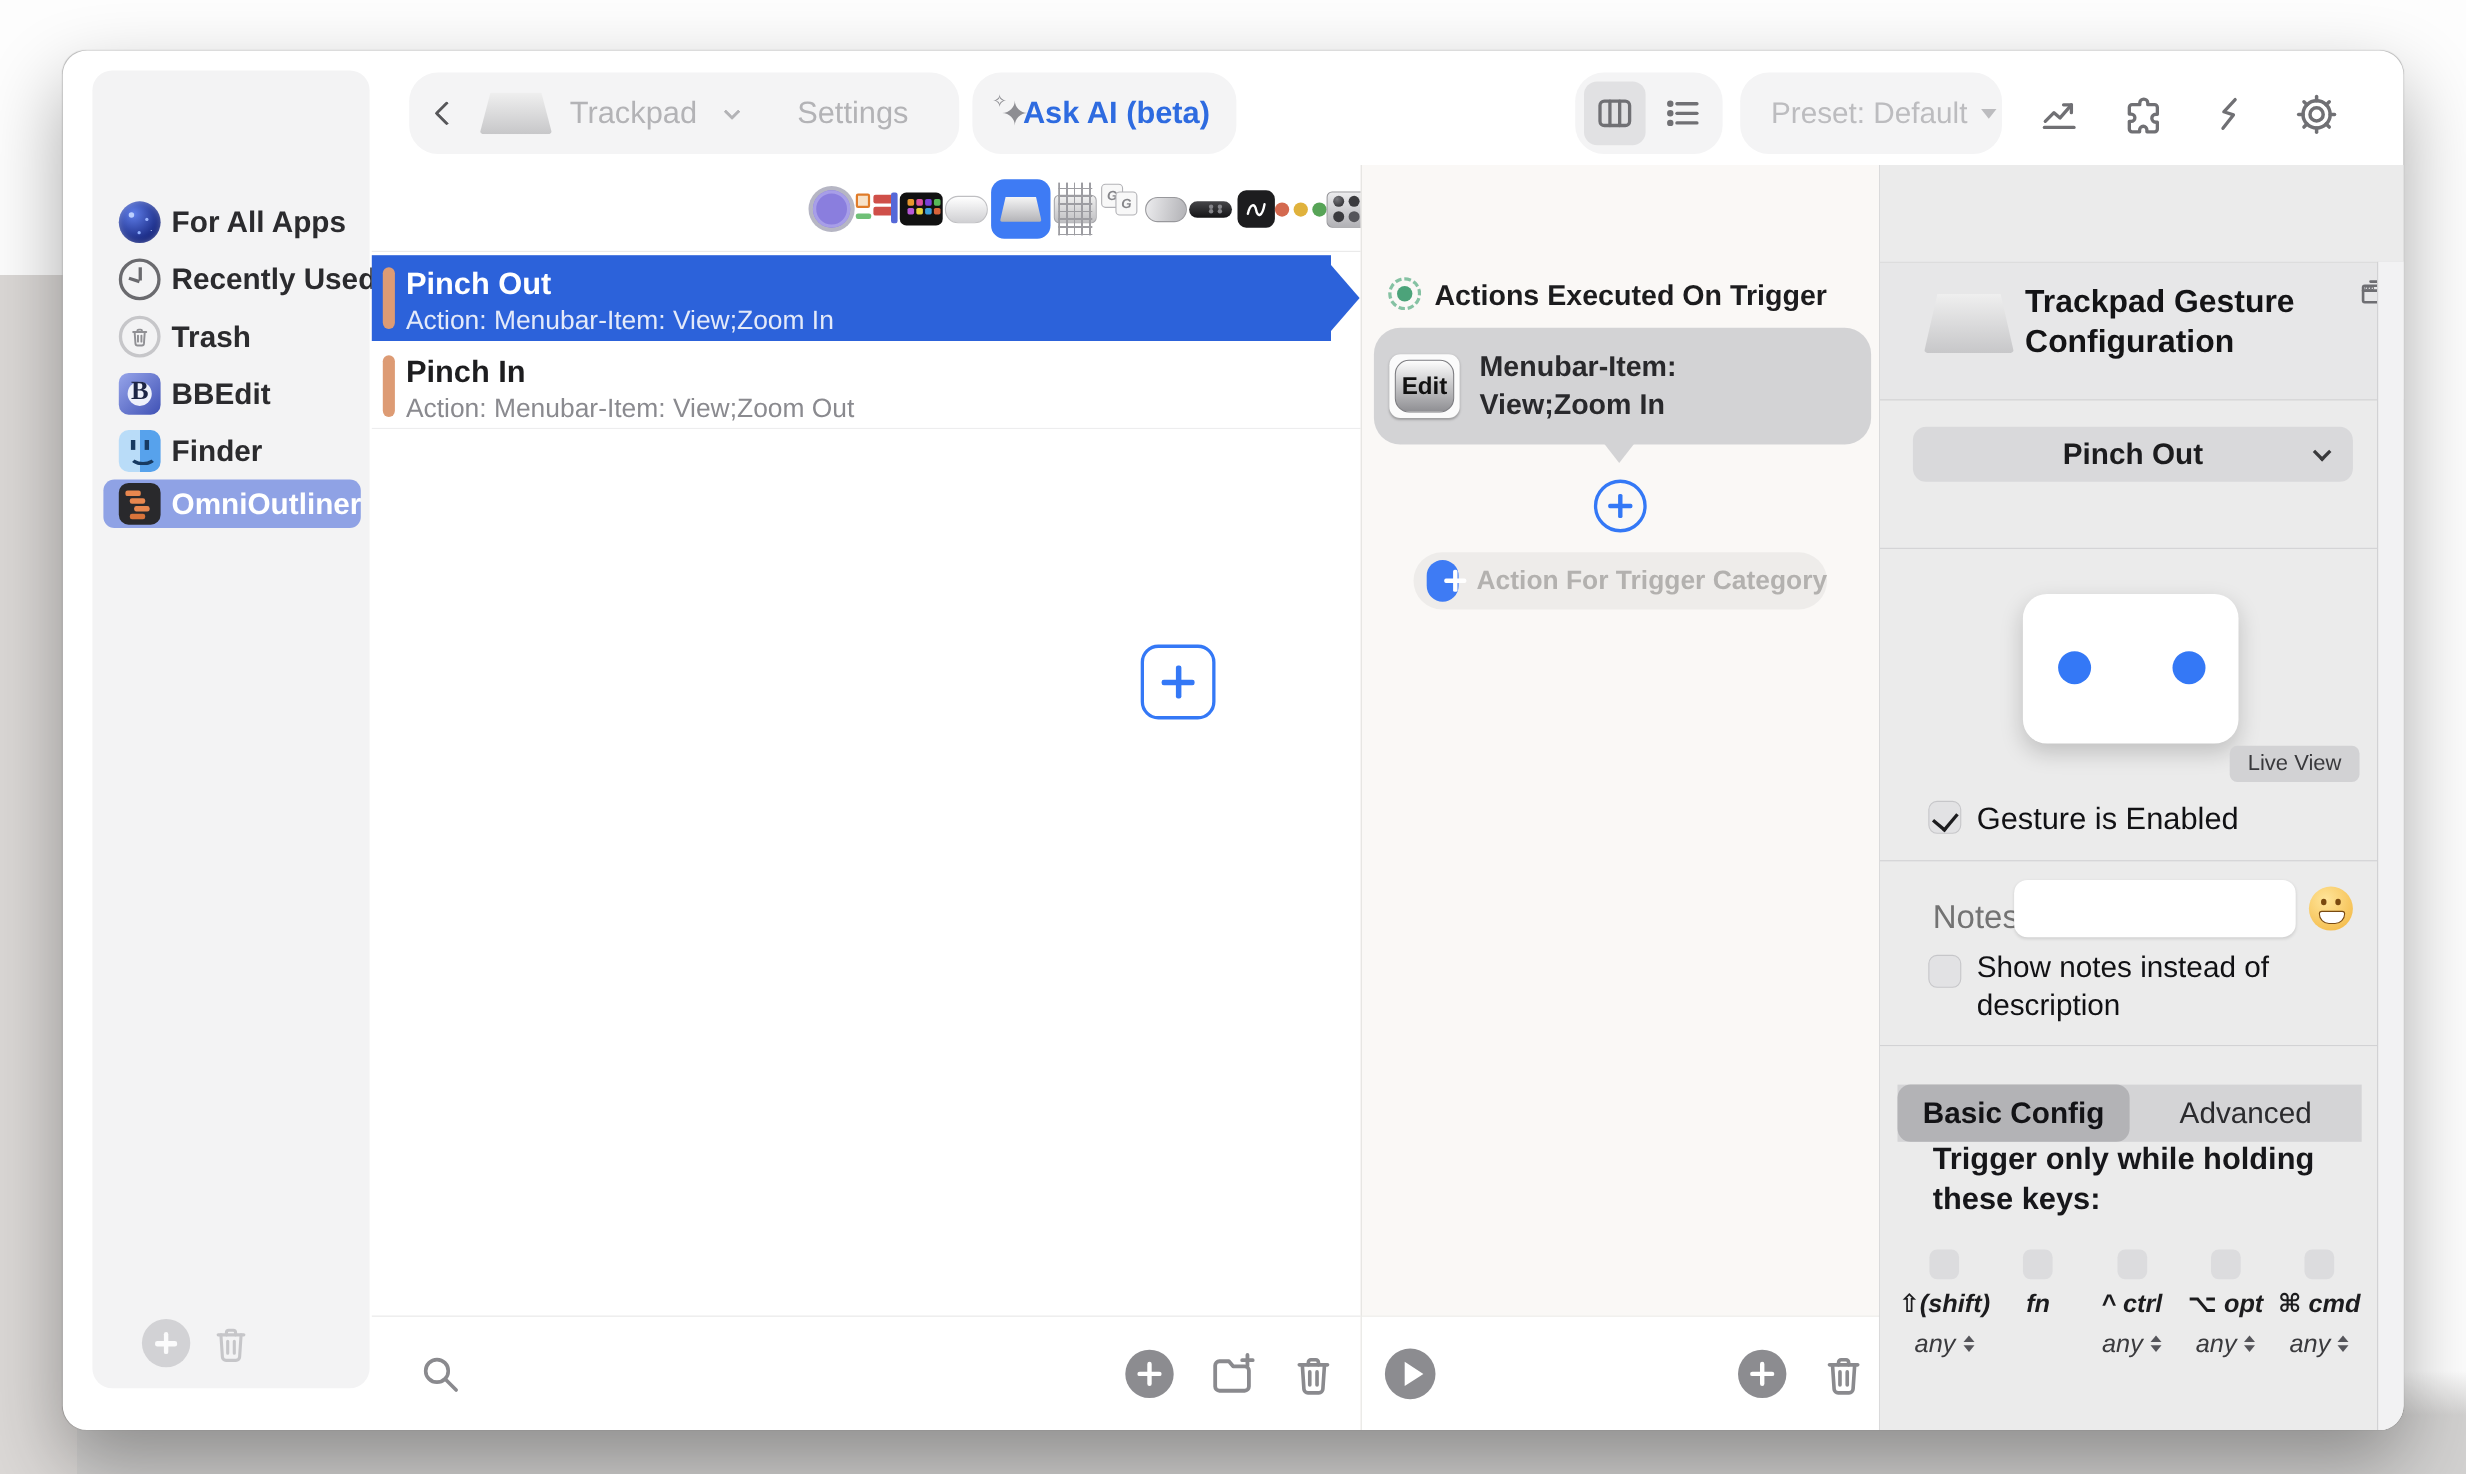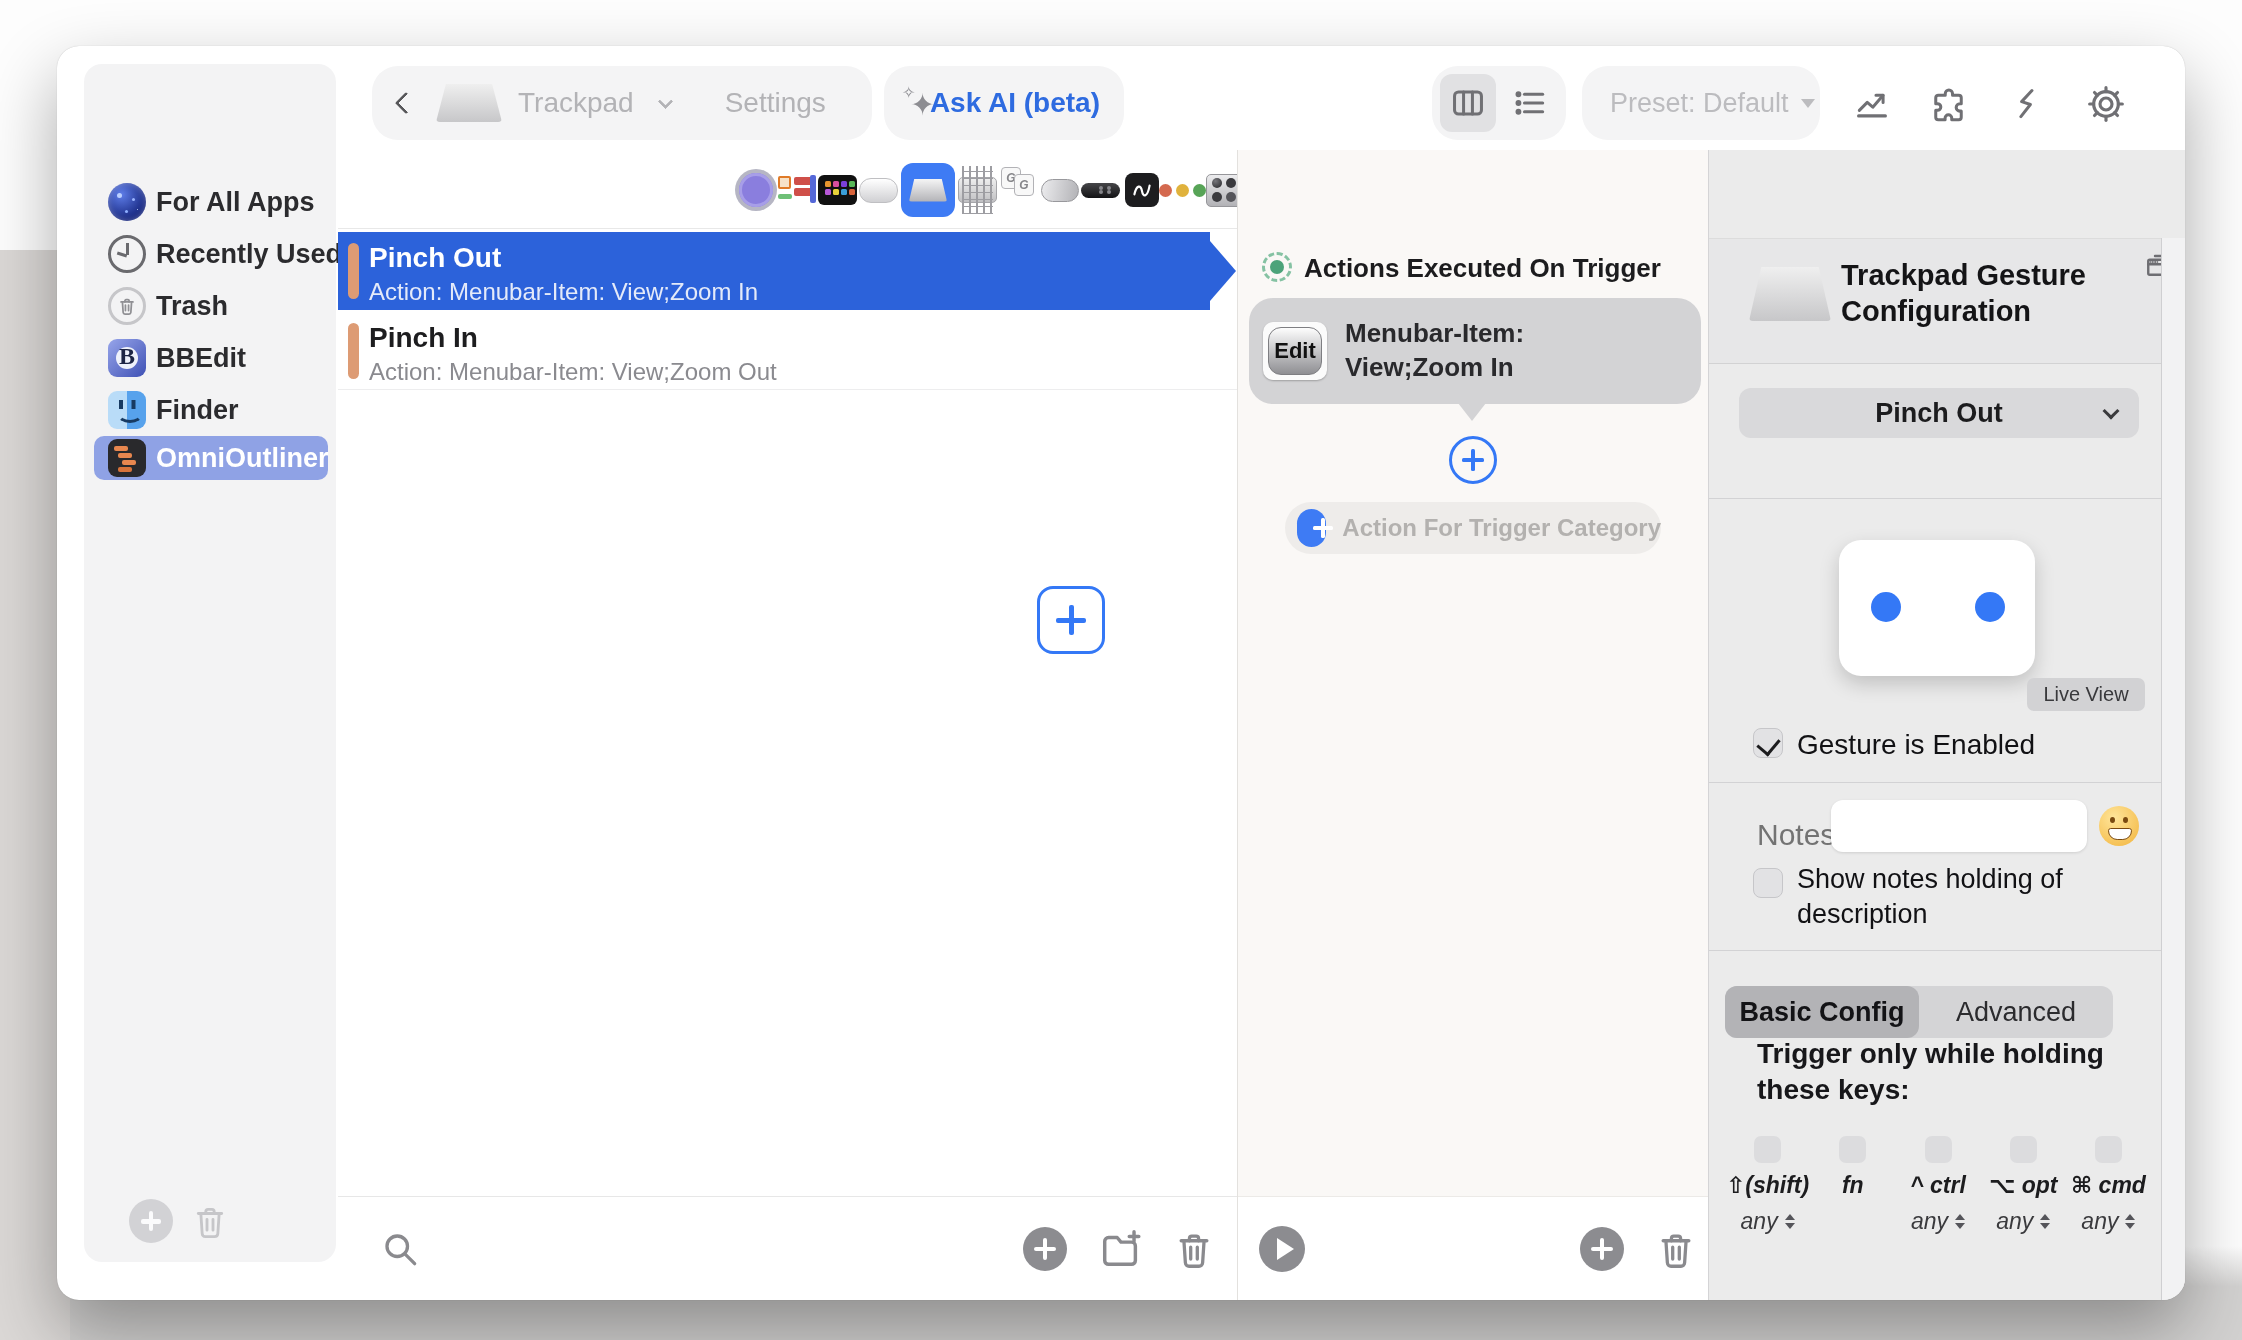--- a/index.html
+++ b/index.html
@@ -266,21 +266,21 @@
   .smiley { position:absolute; left:390px; top:656px; width:40px; height:40px; border-radius:50%;
             background:radial-gradient(circle at 38% 30%,#ffe59a,#f2b43c); }
   .smiley::before { content:""; position:absolute; left:11px; top:11px; width:5px; height:6px; border-radius:50%;
             background:#7a4a10; box-shadow:13px 0 0 #7a4a10; }
   .smiley::after { content:""; position:absolute; left:9px; top:22px; width:22px; height:10px; background:#ffffff;
             border:1.5px solid #7a4a10; border-radius:3px 3px 10px 10px; }
   .cb-shownotes { position:absolute; left:44px; top:718px; }
   .lbl-shownotes { position:absolute; left:88px; top:712px; width:320px; font-size:27px; color:#111114;
                    line-height:35px; }
 
-  .seg { position:absolute; left:16px; top:836px; width:388px; height:52px; background:#d4d4d6; border-radius:12px;
+  .seg { position:absolute; left:16px; top:836px; width:422px; height:52px; background:#d4d4d6; border-radius:0;
          display:flex; }
   .seg-btn { flex:1; display:flex; align-items:center; justify-content:center; font-size:27px; color:#2b2b2e;
              border-radius:12px; }
   .seg-btn.sel { background:#b3b3b6; font-weight:700; color:#131316; }
 
   .keys-heading { position:absolute; left:48px; top:886px; width:360px; font-size:28px; font-weight:700;
                   color:#17171a; line-height:36px; }
   .keys-row { position:absolute; left:16px; top:986px; width:426px; display:flex;font-style:italic; }
   .keycol { flex:1; display:flex; flex-direction:column; align-items:center; }
   .keycol .kcb { width:27px; height:27px; border-radius:7px; background:#dcdcde; }
@@ -604,21 +604,21 @@
       <span class="checkbox checked cb-gesture"></span>
       <span class="lbl-gesture">Gesture is Enabled</span>
 
       <div class="divider" style="top:632px"></div>
 
       <span class="notes-lbl">Notes:</span>
       <input class="notes-input" type="text" value="" style="">
       <span class="smiley"></span>
 
       <span class="checkbox cb-shownotes"></span>
-      <span class="lbl-shownotes">Show notes holding of description</span>
+      <span class="lbl-shownotes">Show notes instead of description</span>
 
       <div class="divider" style="top:800px"></div>
 
       <div class="seg">
         <span class="seg-btn sel">Basic Config</span>
         <span class="seg-btn">Advanced</span>
       </div>
 
       <div class="keys-heading">Trigger only while holding these keys:</div>
 

